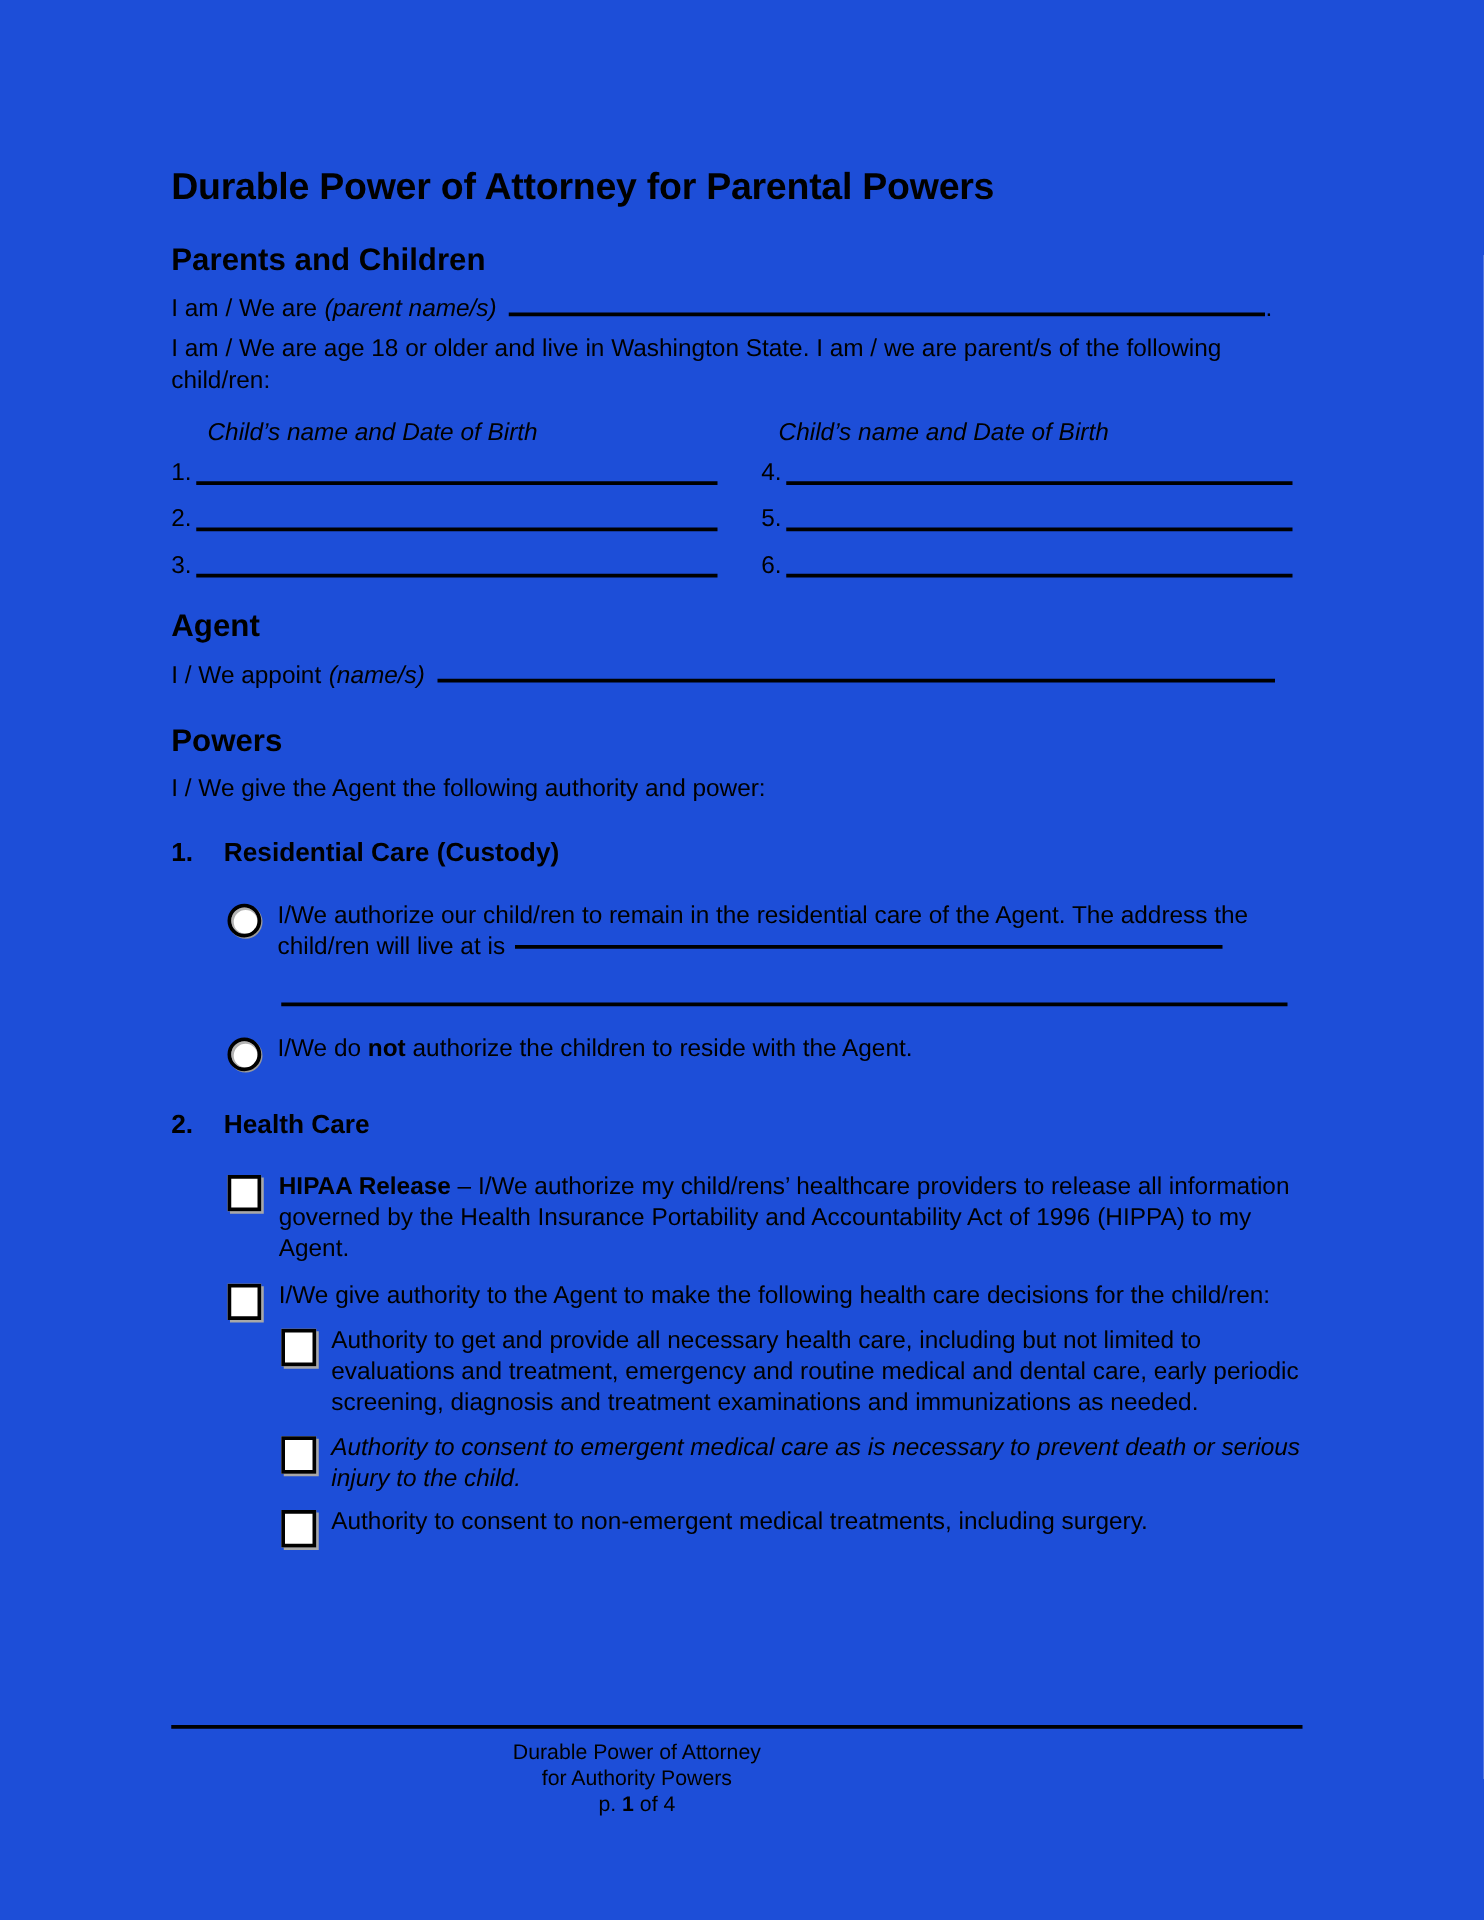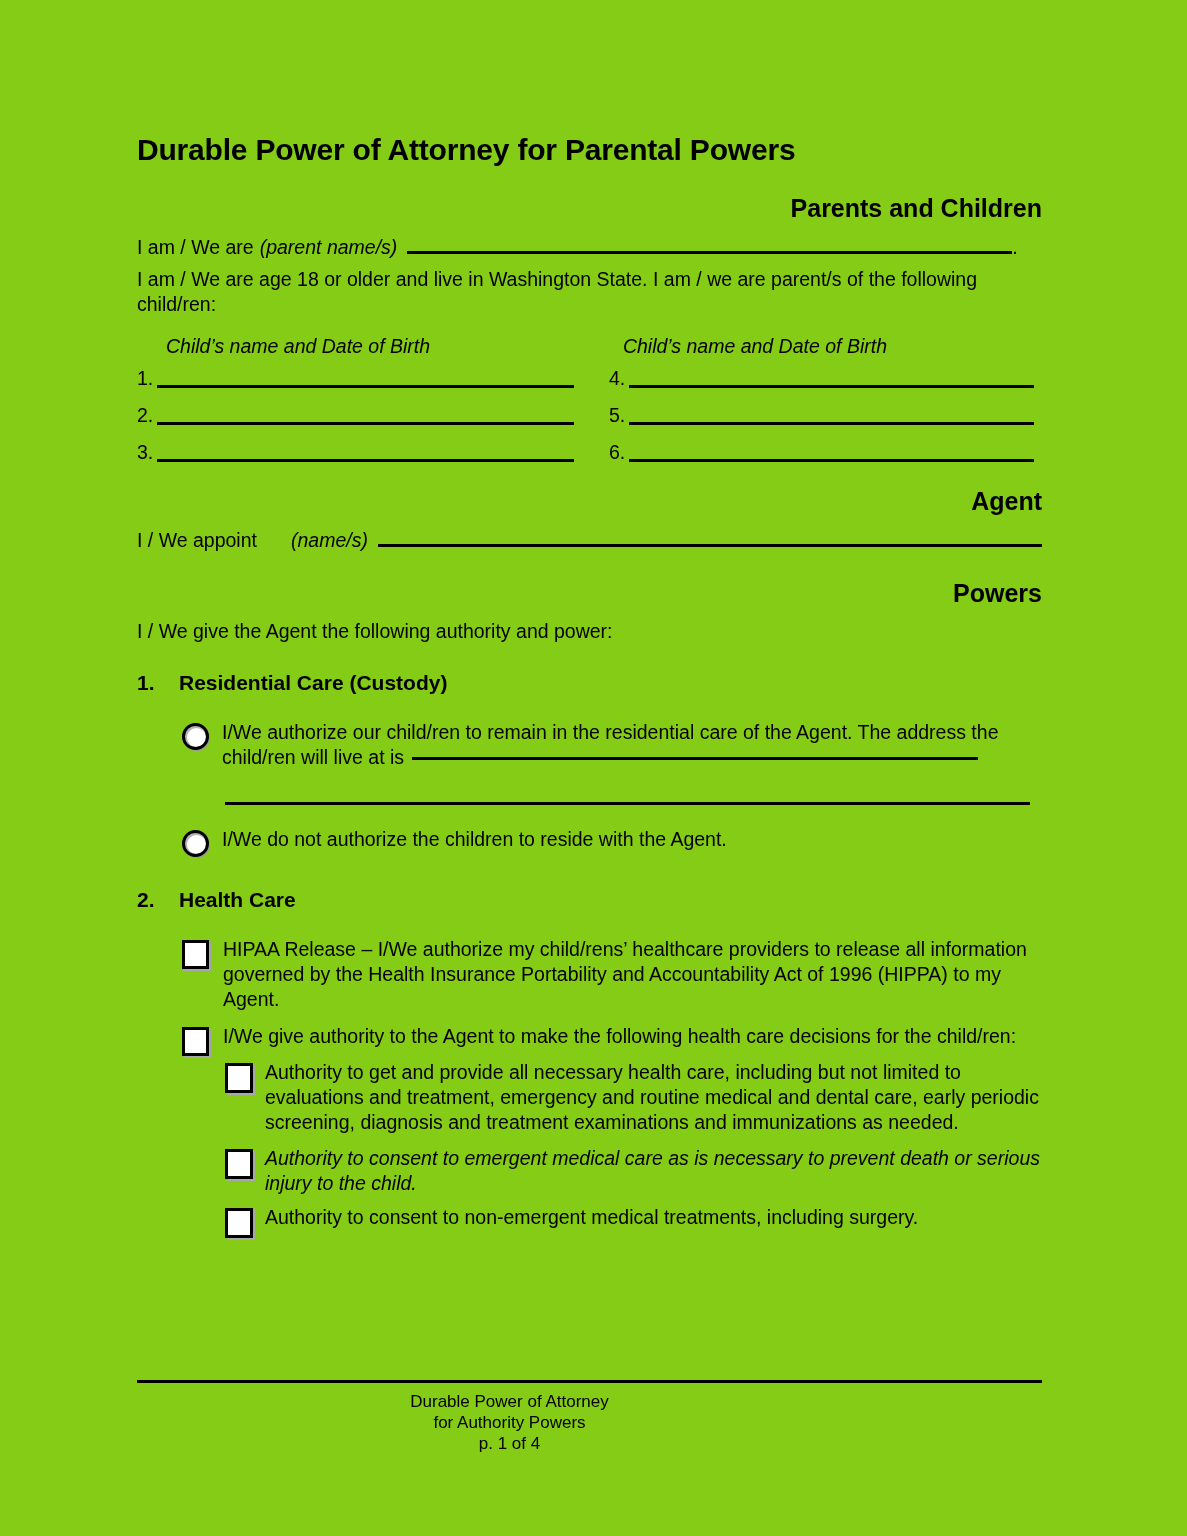--- a/index.html
+++ b/index.html
@@ -15,21 +15,21 @@
     color: #000000;
     position: relative;
     overflow: hidden;
   }
 
   .page {
     position: absolute;
     left: 0; top: 0;
     width: 1187px;
     height: 1536px;
-    background: #84cc16;
+    background: #1d4ed8;
   }
 
   .content {
     position: absolute;
     left: 137px;
     top: 133px;
     width: 905px;
   }
 
   
@@ -38,32 +38,31 @@
     font-weight: bold;
     letter-spacing: -0.2px;
     margin: 0 0 28px 0;
     line-height: 1.1;
   }
   .section-heading {
     font-size: 25px;
     font-weight: bold;
     margin: 0 0 12px 0;
     line-height: 1.15;
-    text-align: right;
   }
   .section-heading.agent { margin-top: 25px; }
   .section-heading.powers { margin-top: 26px; }
 
   .body-text {
     font-size: 19.5px;
     line-height: 25px;
     margin: 0;
   }
   .ital { font-style: italic; }
-  .bold { font-weight: normal; text-align: center; }
+  .bold { font-weight: bold; text-align: center; }
 
   .para { margin: 0 0 7px 0; }
 
   
   .rule {
     display: inline-block;
     border-bottom: 3px solid #000;
     vertical-align: 3px;
     height: 0;
   }
@@ -278,21 +277,21 @@
           <span class="kid-num">6.</span>
           <span class="kid-line"></span>
         </div>
       </div>
     </div>
 
     <h2 class="section-heading agent">Agent</h2>
 
     <div class="line-row para">
       <span class="body-text">I / We appoint</span>
-      <span class="body-text ital" style="padding-left:6px;margin-left:28px;">(name/s)</span>
+      <span class="body-text ital" style="padding-left:6px;">(name/s)</span>
       <span class="rule" style="width:670px;margin-left:10px;"></span>
     </div>
 
 
     <h2 class="section-heading powers">Powers</h2>
     <p class="body-text para">I / We give the Agent the following authority and power:</p>
 
     <div class="power-item">
       <div class="power-num">1.</div>
       <div class="power-title">Residential Care (Custody)</div>

